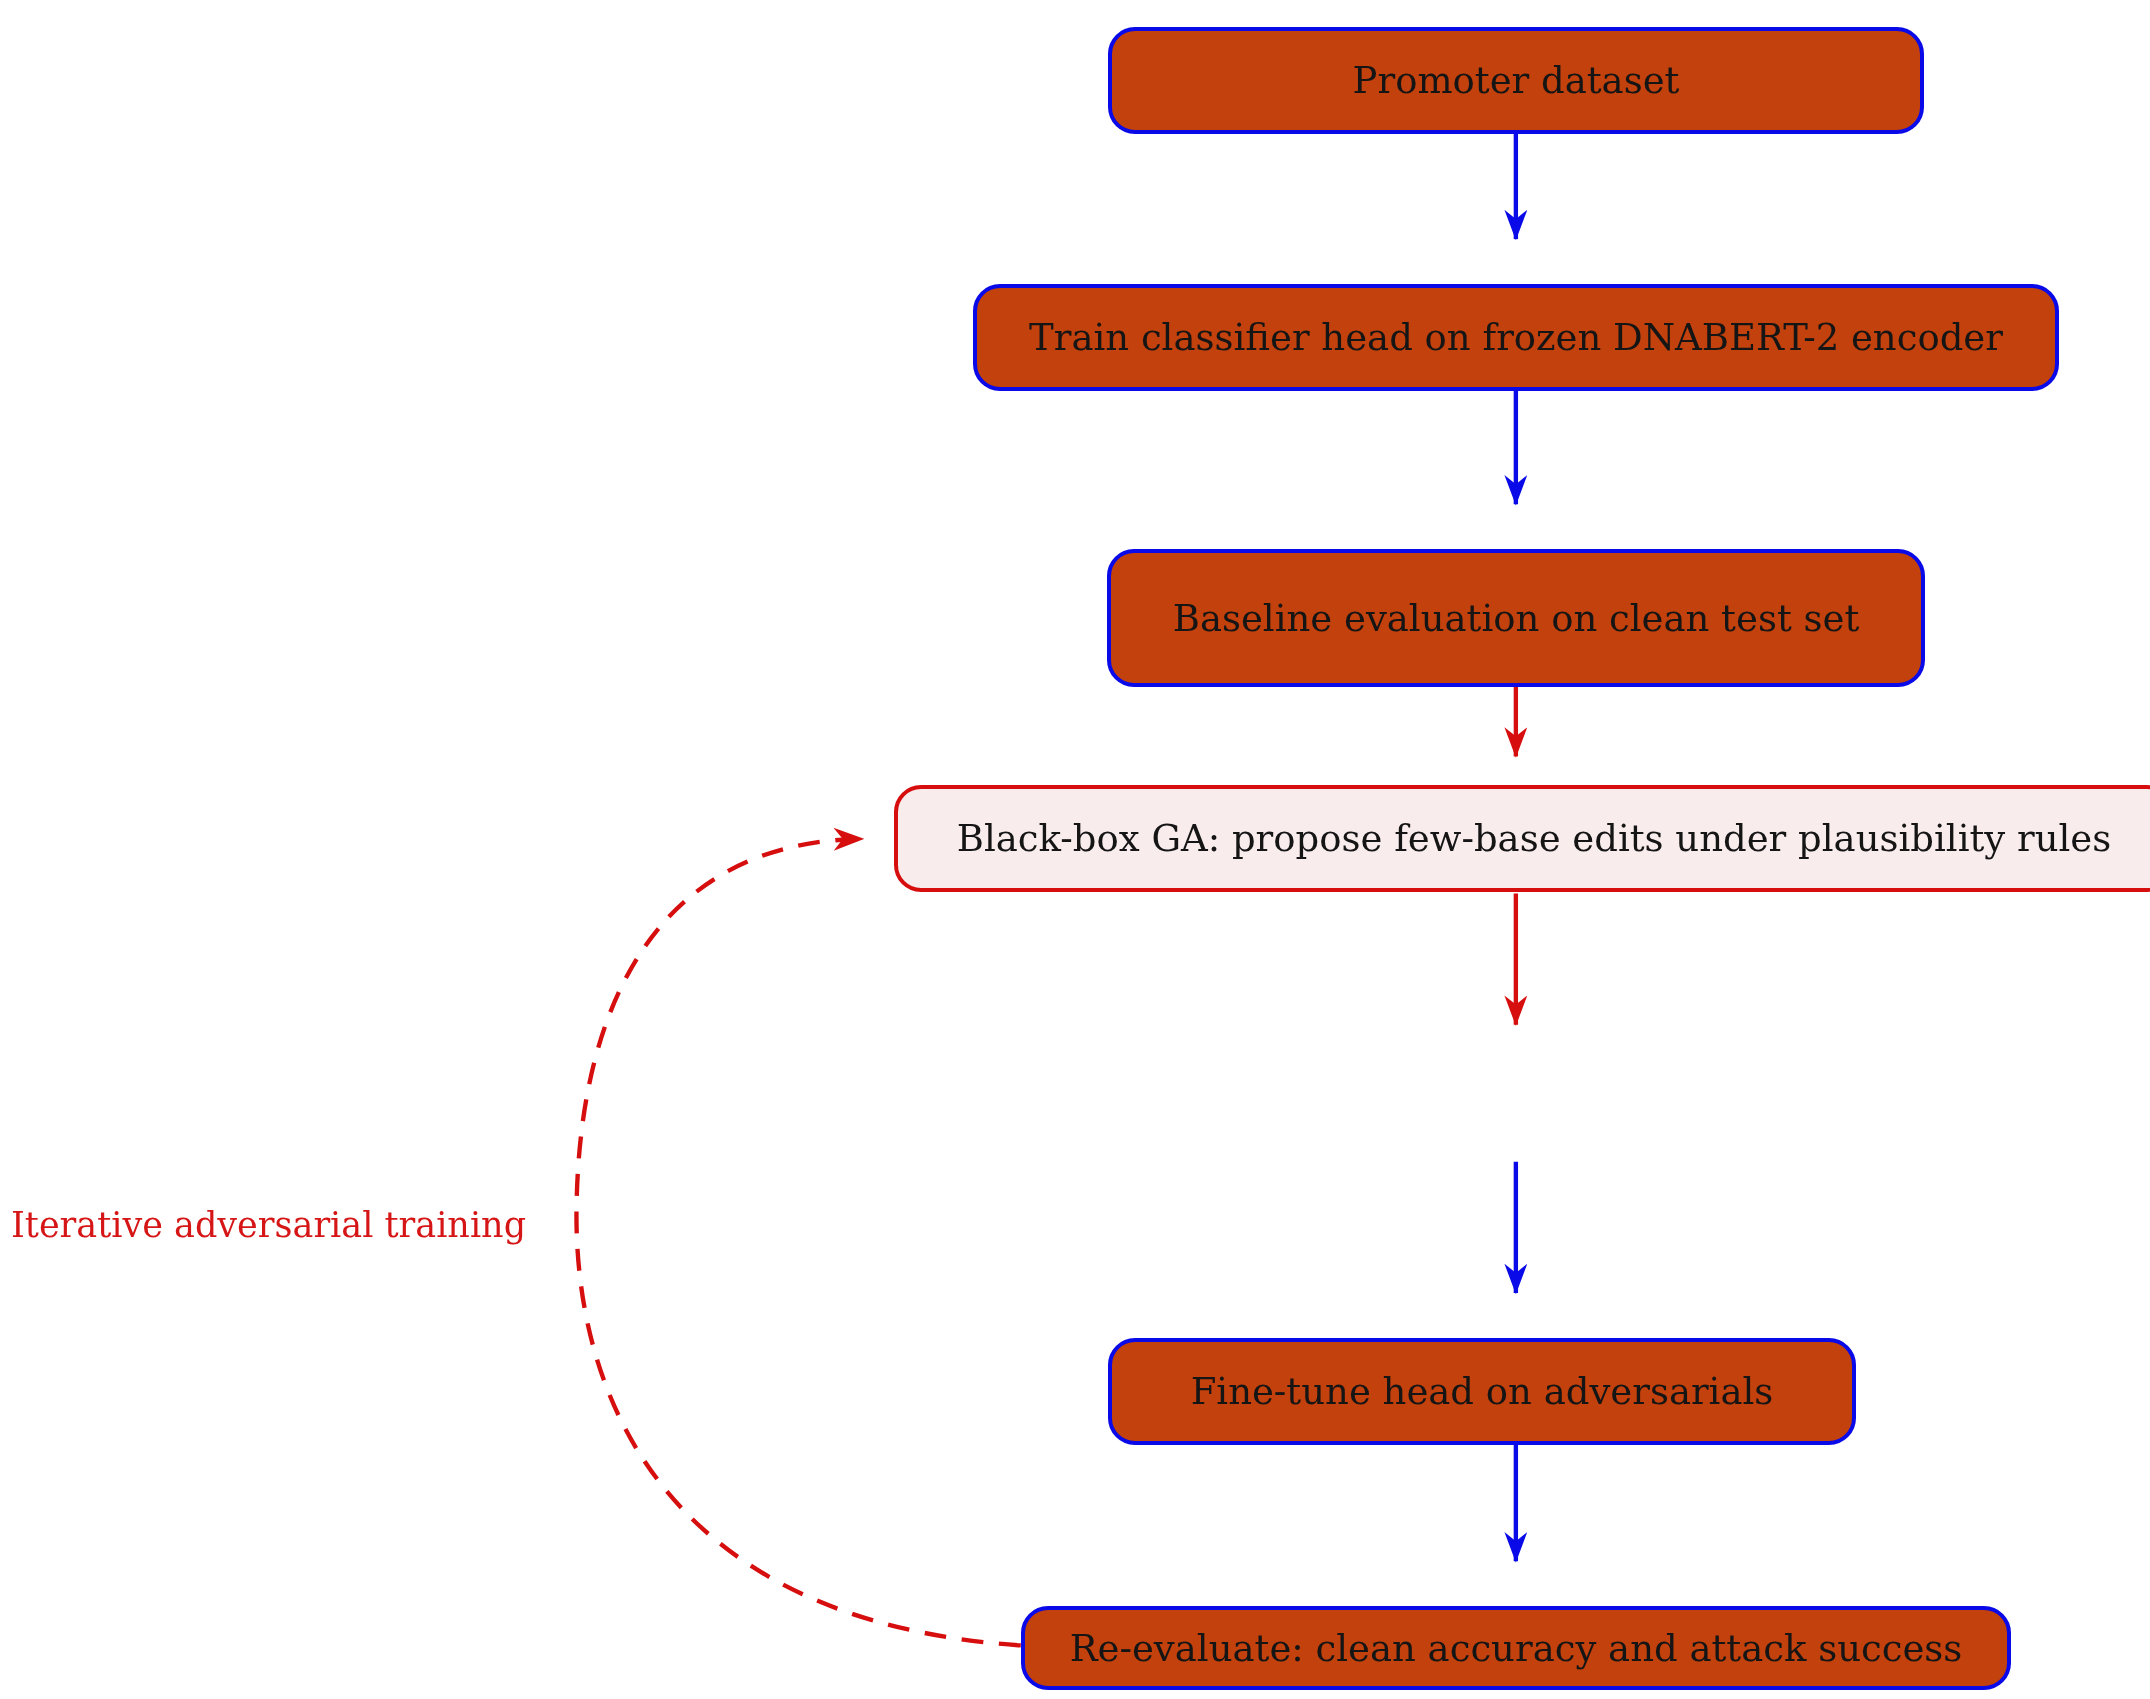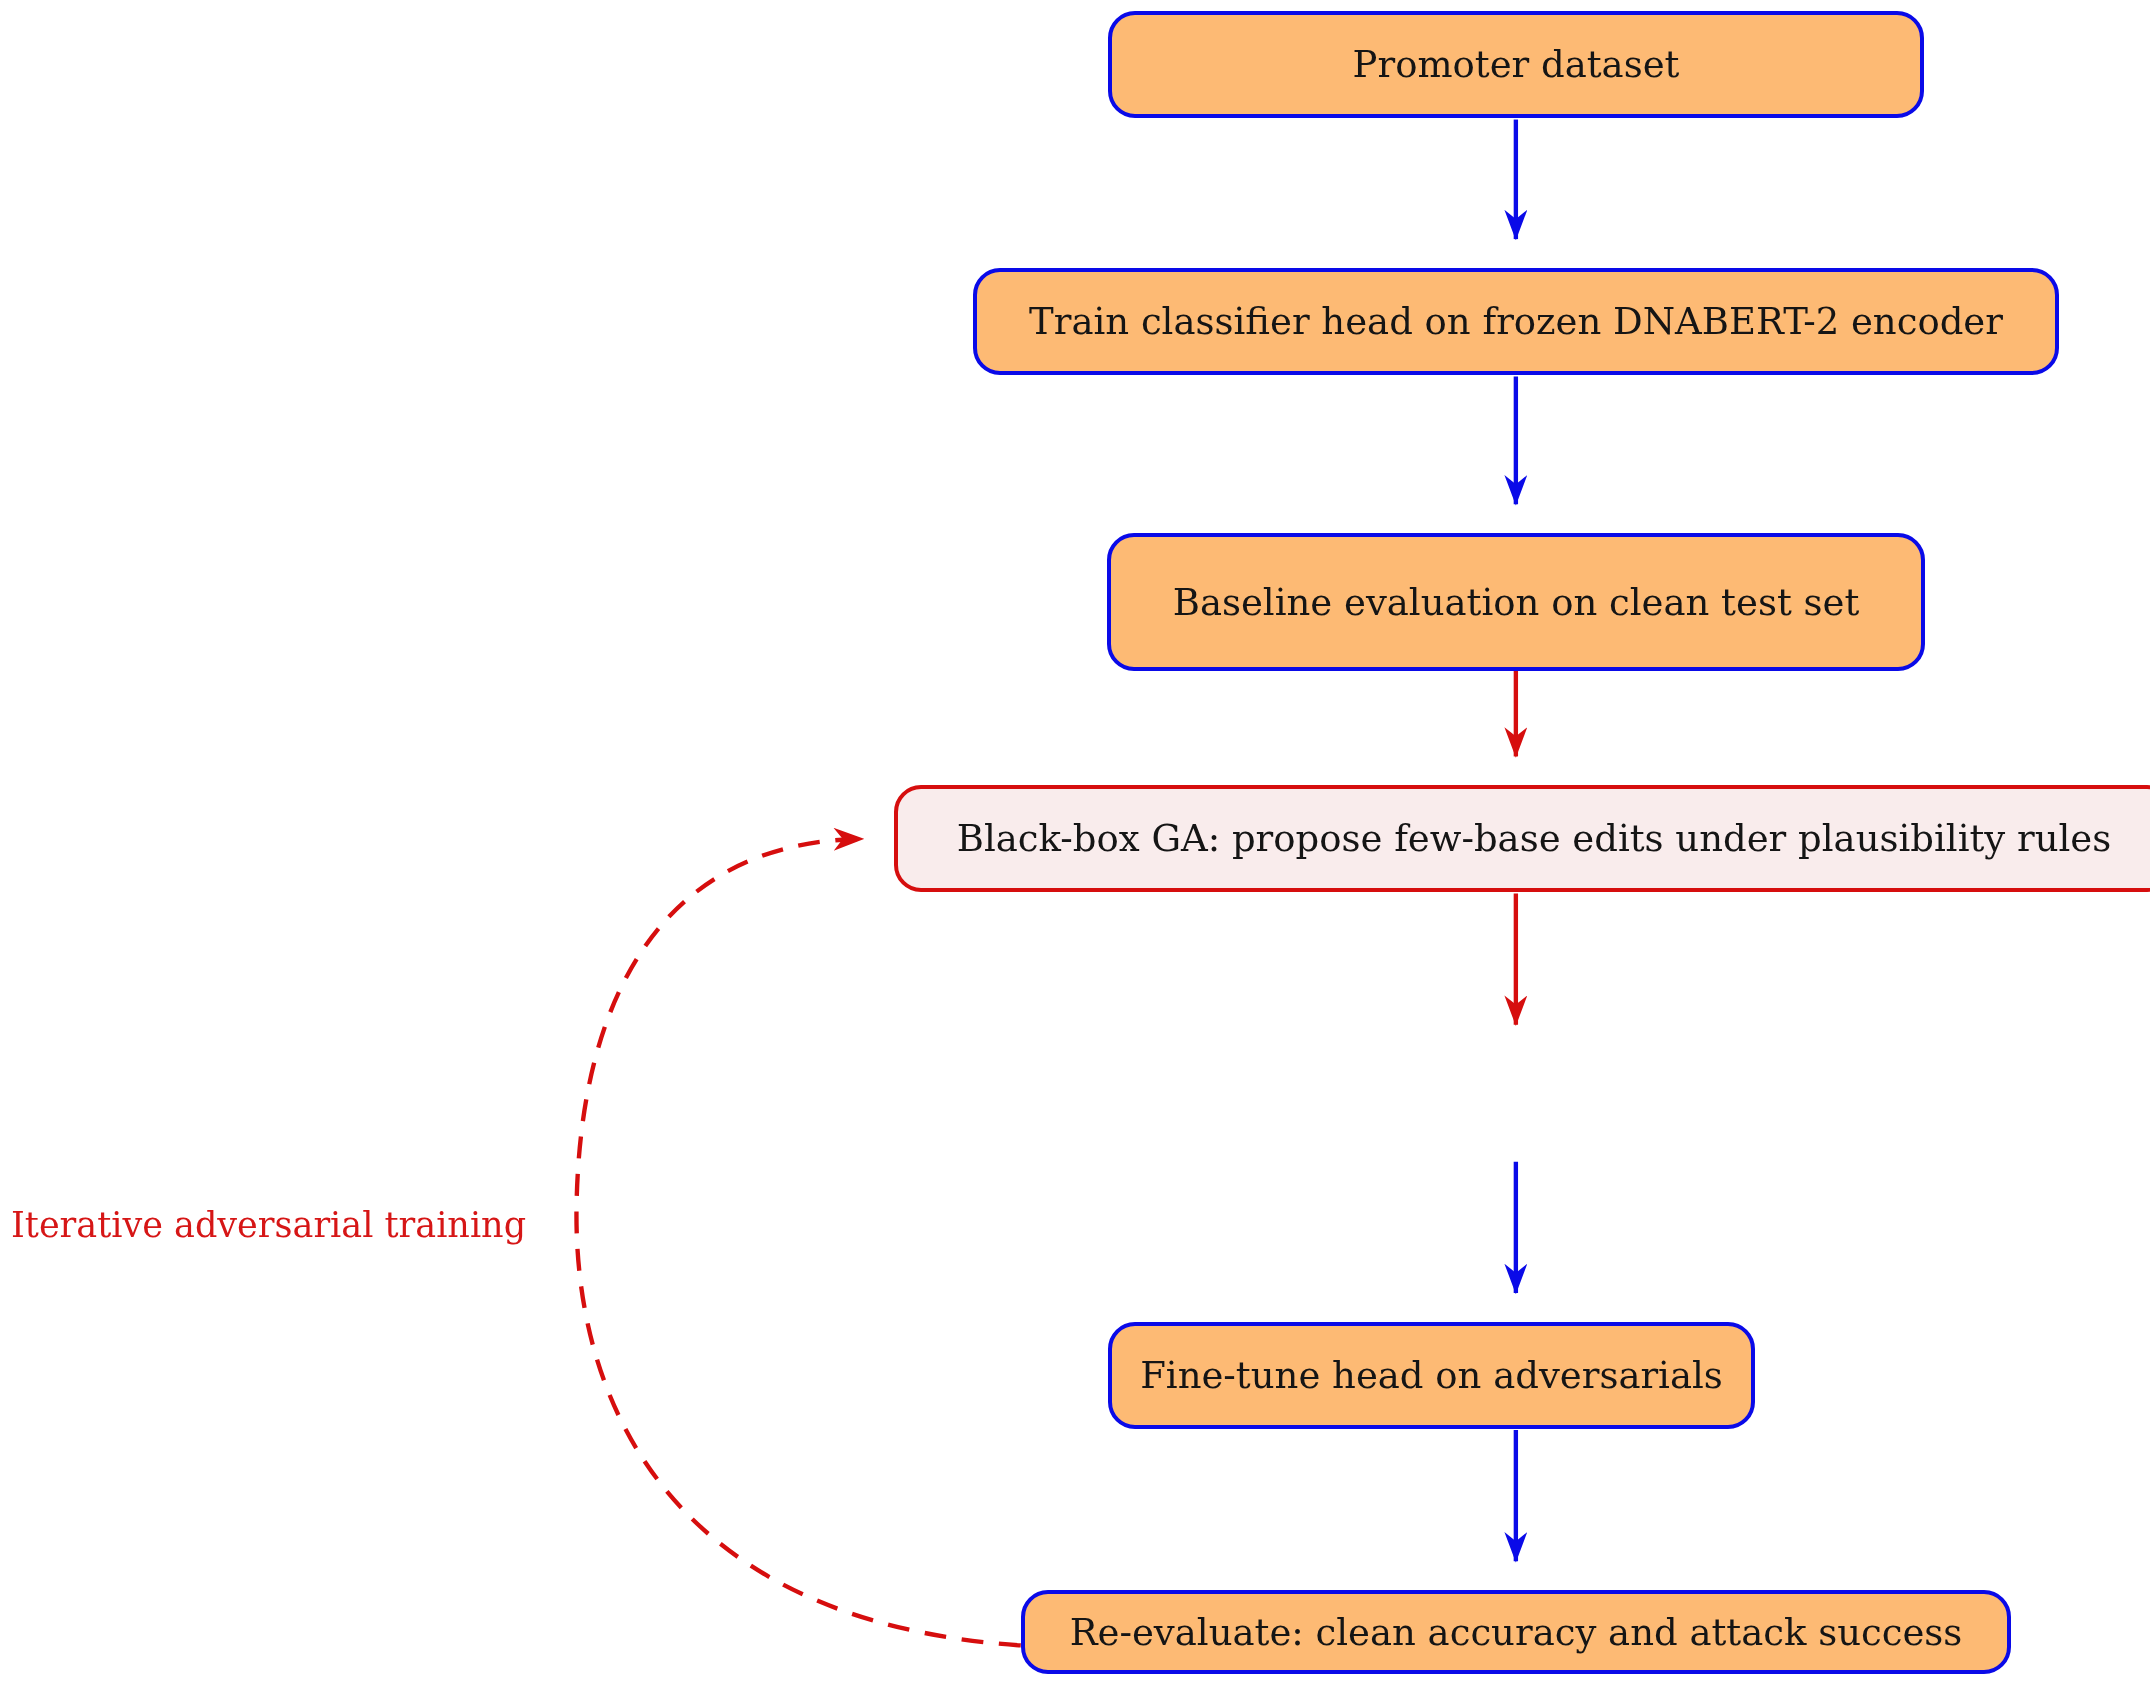--- a/index.html
+++ b/index.html
@@ -30,33 +30,34 @@
     border-radius: 27px;
     border-style: solid;
     border-width: 4.8px;
     white-space: nowrap;
     font-size: 37px;
     color: #151515;
     text-align: center;
   }
   .node.blue {
     border-color: #0a0ae8;
-    background: #fdba74;
+    background: #c2410c;
+    margin-top: 16px;
   }
   .node.red {
     border-color: #d60e0e;
     background: #f9ecec;
   }
   
   #n-promoter { left: 1108px; top:   11.3px; width: 816px; height: 107px; }
   #n-train    { left: 973px; top:  268px; width: 1086px; height: 107px; }
   #n-baseline { left: 1107px; top: 533px; width: 818px; height: 138px; }
   #n-ga       { left: 894px; top: 785px; width: 1280px; height: 107px; }
   #n-adv      { left: 1069px; top: 1053px; width: 894px; height: 107px; }
-  #n-finetune { left: 1108px; top: 1322px; width: 647px; height: 107px; }
+  #n-finetune { left: 1108px; top: 1322px; width: 748px; height: 107px; }
   #n-reeval   { left: 1021px; top: 1590px; width: 990px; height: 84px; }
 
   .loop-label {
     position: absolute;
     left: 11px;
     top: 1205px;
     font-size: 35px;
     color: #d61616;
     white-space: nowrap;
   }

